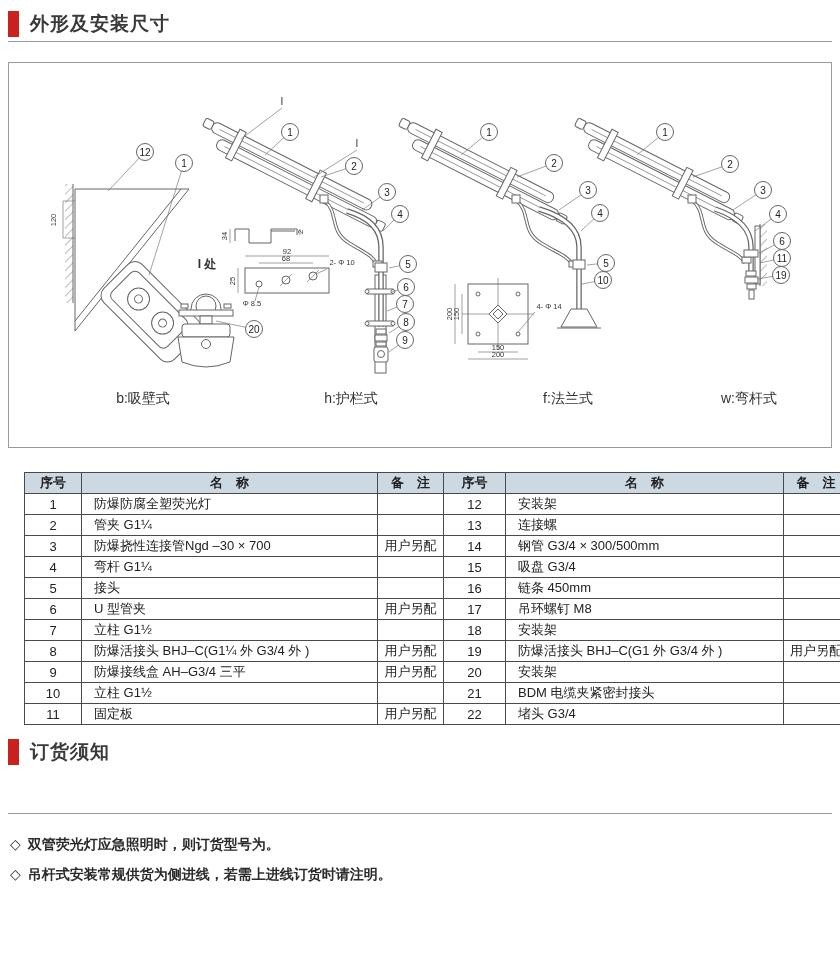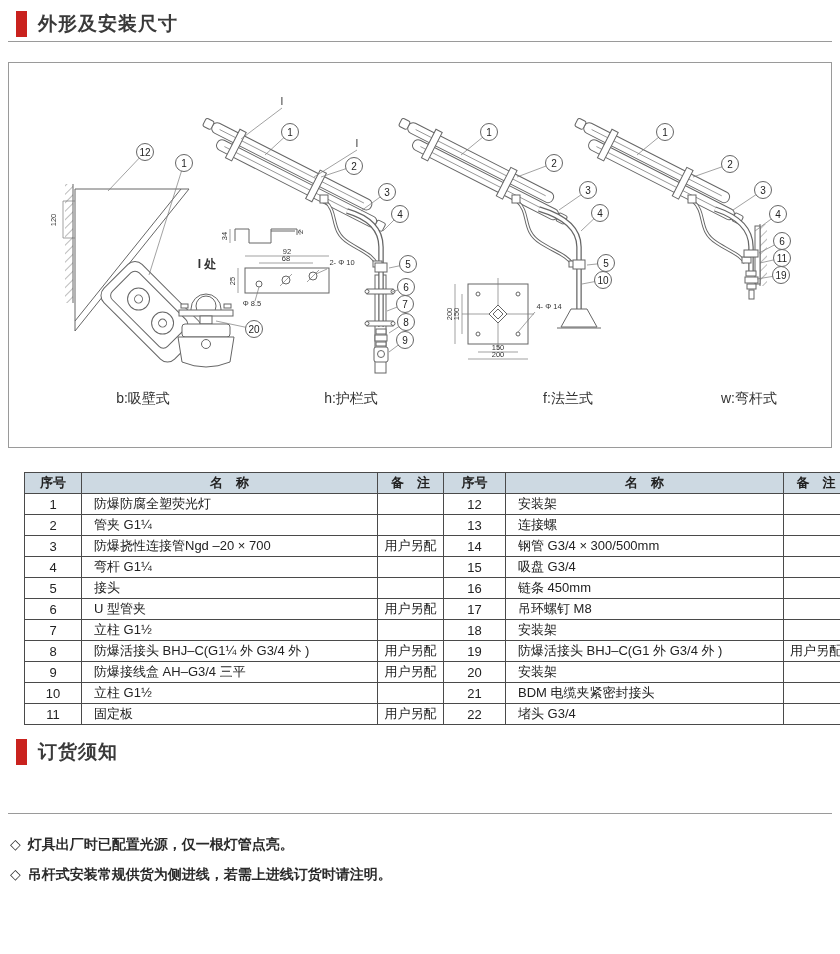--- a/index.html
+++ b/index.html
@@ -1,20 +1,20 @@
 <!DOCTYPE html>
 <html><head>
 <meta charset="utf-8">
 <style>
   html,body{margin:0;padding:0;}
   body{
     width:840px;height:954px;position:relative;background:#fff;
     font-family:"Liberation Sans","DejaVu Sans",sans-serif;color:#222;overflow:hidden;
   }
-  .sec-header{position:absolute;left:8px;display:flex;align-items:center;gap:11px;margin-left:8px;}
+  .sec-header{position:absolute;left:8px;display:flex;align-items:center;gap:11px;}
   .redbar{width:11px;height:26px;background:#c9221e;}
   .sec-title{font-size:19px;font-weight:bold;color:#3a3a3a;letter-spacing:1px;}
   .rule{position:absolute;left:8px;width:824px;border-top:1px solid #9a9a9a;}
   .panel{position:absolute;left:8px;top:62px;width:822px;height:384px;border:1px solid #9a9a9a;background:#fff;}
   svg text{font-family:"Liberation Sans","DejaVu Sans",sans-serif;}
   svg .s{stroke:#666;stroke-width:1;fill:none;}
   svg .sw{stroke:#666;stroke-width:1;fill:#fff;}
   svg .thin{stroke:#7a7a7a;stroke-width:.7;fill:none;}
   svg .pipe{stroke:#666;stroke-width:5.5;fill:none;}
   svg .pipein{stroke:#fff;stroke-width:3;fill:none;}
@@ -337,21 +337,21 @@
       <tr>
         <td class="num">2</td>
         <td class="name">管夹 G1¼</td>
         <td class="note"></td>
         <td class="num">13</td>
         <td class="name">连接螺</td>
         <td class="note"></td>
       </tr>
       <tr>
         <td class="num">3</td>
-        <td class="name">防爆挠性连接管Ngd –20 × 700</td>
+        <td class="name">防爆挠性连接管Ngd –30 × 700</td>
         <td class="note">用户另配</td>
         <td class="num">14</td>
         <td class="name">钢管 G3/4 × 300/500mm</td>
         <td class="note"></td>
       </tr>
       <tr>
         <td class="num">4</td>
         <td class="name">弯杆 G1¼</td>
         <td class="note"></td>
         <td class="num">15</td>
@@ -417,16 +417,16 @@
     </tbody>
 </table>
 
 <div class="sec-header" style="top:739px;">
   <div class="redbar" style="background: rgb(201, 34, 30);"></div>
   <div class="sec-title">订货须知</div>
 </div>
 <div class="rule" style="top:813px;"></div>
 
 <div class="notes">
-  <p><span class="bullet">◇</span><span>灯具出厂时已配置光源，仅一根灯管点亮。</span></p>
+  <p><span class="bullet">◇</span><span>双管荧光灯应急照明时，则订货型号为。</span></p>
   <p><span class="bullet">◇</span><span>吊杆式安装常规供货为侧进线，若需上进线订货时请注明。</span></p>
 
 </div>
 
 </body></html>

